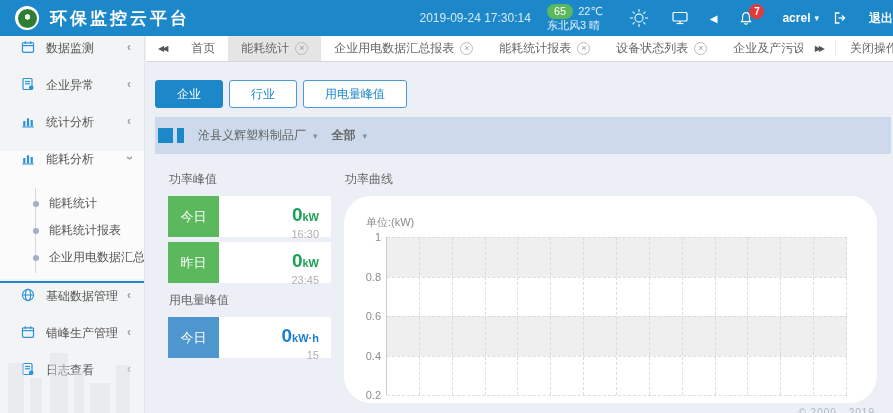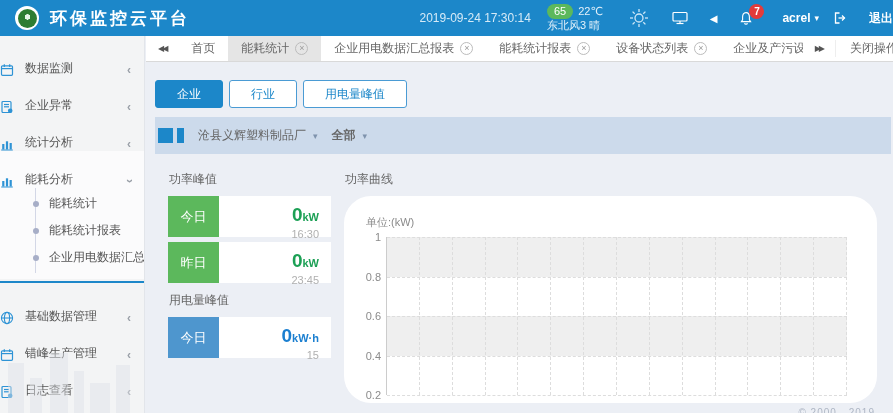--- a/index.html
+++ b/index.html
@@ -31,22 +31,22 @@
     background:#e23b3b; color:#fff; font-size:10px; font-weight:bold; line-height:15px; text-align:center; padding:0 3px; }
   .tb-user { margin:0 14px 0 18px; font-weight:bold; font-size:12px; display:flex; align-items:center; gap:4px; cursor:pointer; }
   .caret { font-size:9px; }
   .tb-logout { display:flex; align-items:center; gap:22px; font-weight:bold; cursor:pointer; }
 
   
   .sidebar {
     position:absolute; top:36px; left:0; width:145px; bottom:0;
     background:#f3f4f5; border-right:1px solid #e2e5ea; overflow:hidden;
   }
-  .side-item { position:relative; height:37px; display:flex; align-items:flex-end;
-    color:#555; font-size:12px; cursor:pointer; }
+  .side-item { position:relative; height:37px; display:flex; align-items:flex-start;
+    padding-left:21px; color:#555; font-size:12px; cursor:pointer; }
   .side-item .icon { width:14px; height:14px; margin-right:11px; display:flex; }
   .side-chevron { position:absolute; right:13px; color:#9aa0a8; font-size:12px; font-weight:bold; }
   .side-chevron.down { transform:rotate(-90deg); }
   .group-expanded { background:#fbfbfc; padding-bottom:6px; }
   .sub-list { list-style:none; margin-left:35px; border-left:1px solid #d3d7e6; padding:2px 0; }
   .sub-item { position:relative; height:27px; display:flex; align-items:center;
     padding-left:13px; color:#555; cursor:pointer; white-space:nowrap; }
   .sub-item::before { content:""; position:absolute; left:-3.5px; width:6px; height:6px;
     border-radius:50%; background:#a7aec7; }
   .blue-divider { height:2px; background:#1c87c9; margin-top:2px; }

